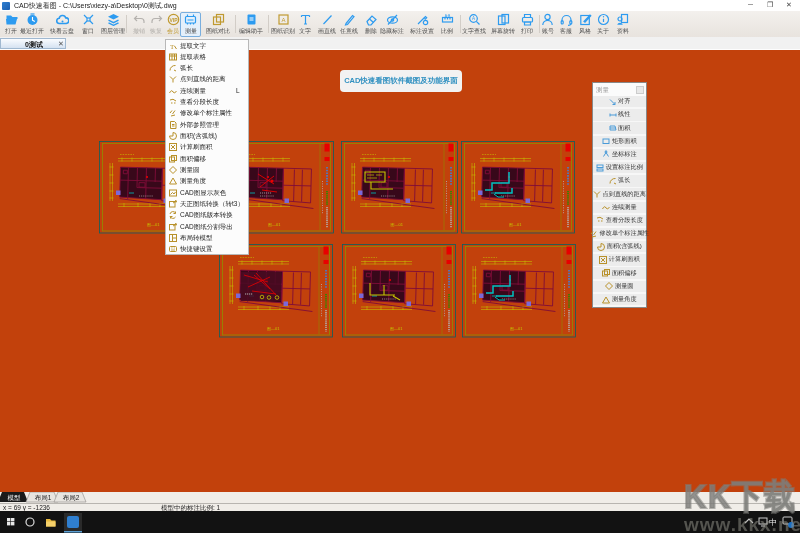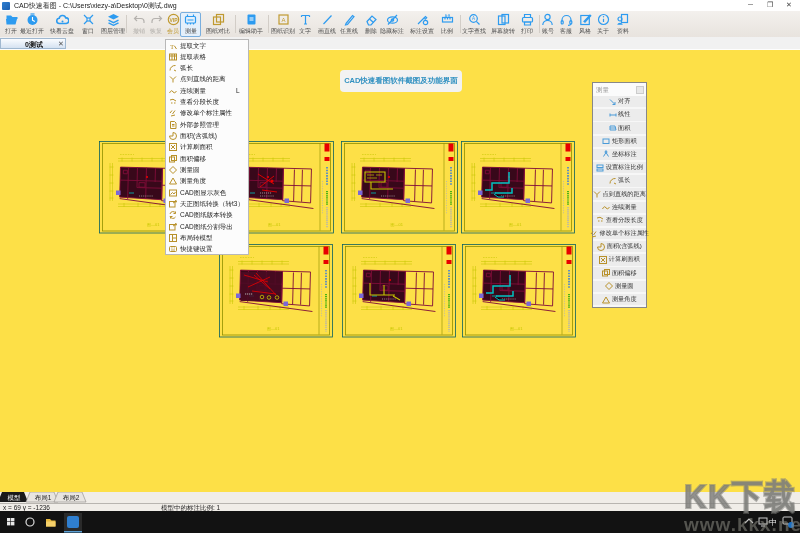--- a/index.html
+++ b/index.html
@@ -14,21 +14,21 @@
 .tbtn { position:absolute; top:2px; height:23px; text-align:center; }
 .tbtn svg { display:block; margin:0 auto; }
 .tbtn .lb { display:block; font-size:6.5px; line-height:7px; white-space:nowrap; margin-top:1px; transform:scale(0.92); transform-origin:center; }
 .tsep { position:absolute; top:4px; width:1px; height:18px; background:#d2cdc7; }
 #selmeasure { position:absolute; left:180px; top:0.5px; width:21px; height:25px; background:#e4f0fb; border:1px solid #79aede; border-radius:2px; }
 #tabrow { position:absolute; left:0; top:37px; width:800px; height:12px; background:#f1f1f1; }
 #tabact { position:absolute; left:0; top:0.5px; width:66px; height:11.5px; background:linear-gradient(#fafcff,#d5e2f1); border:1px solid #a0b8d0; }
 #tabact .t { position:absolute; left:24px; top:1.5px; font-size:7px; font-weight:bold; color:#111; }
 #tabact .x { position:absolute; left:57px; top:1.5px; font-size:7px; color:#555; }
 #tabline { position:absolute; left:0; top:48.5px; width:800px; height:1.5px; background:#fdfdfd; }
-#canvas { position:absolute; left:0; top:50px; width:800px; height:442px; background:#fde047; }
+#canvas { position:absolute; left:0; top:50px; width:800px; height:442px; background:#c2410c; }
 #notebox { position:absolute; left:340px; top:20px; width:122px; height:22px; background:#f2f2f2; border-radius:4px; }
 #notebox span { display:block; text-align:center; margin-top:6px; font-size:7.5px; font-weight:bold; color:#3191c1; white-space:nowrap; }
 #menu { position:absolute; left:165px; top:38.5px; width:83.5px; height:216px; background:#fcfcfc; border:1px solid #b8b8b8; z-index:30; }
 .mitem { position:relative; height:11.33px; }
 .mico { position:absolute; left:3px; top:2px; width:8px; height:8px; }
 .mico svg { display:block; }
 .mtx { position:absolute; left:14px; top:2px; font-size:6.5px; color:#222; white-space:nowrap; }
 .mk { position:absolute; left:70px; top:2px; font-size:6.5px; color:#222; }
 #rpanel { position:absolute; left:592px; top:32px; width:55px; height:226px; background:#f7f7f7; border:1px solid #888; z-index:20; }
 #rphead { position:relative; height:13px; background:#fbfbfb; }

